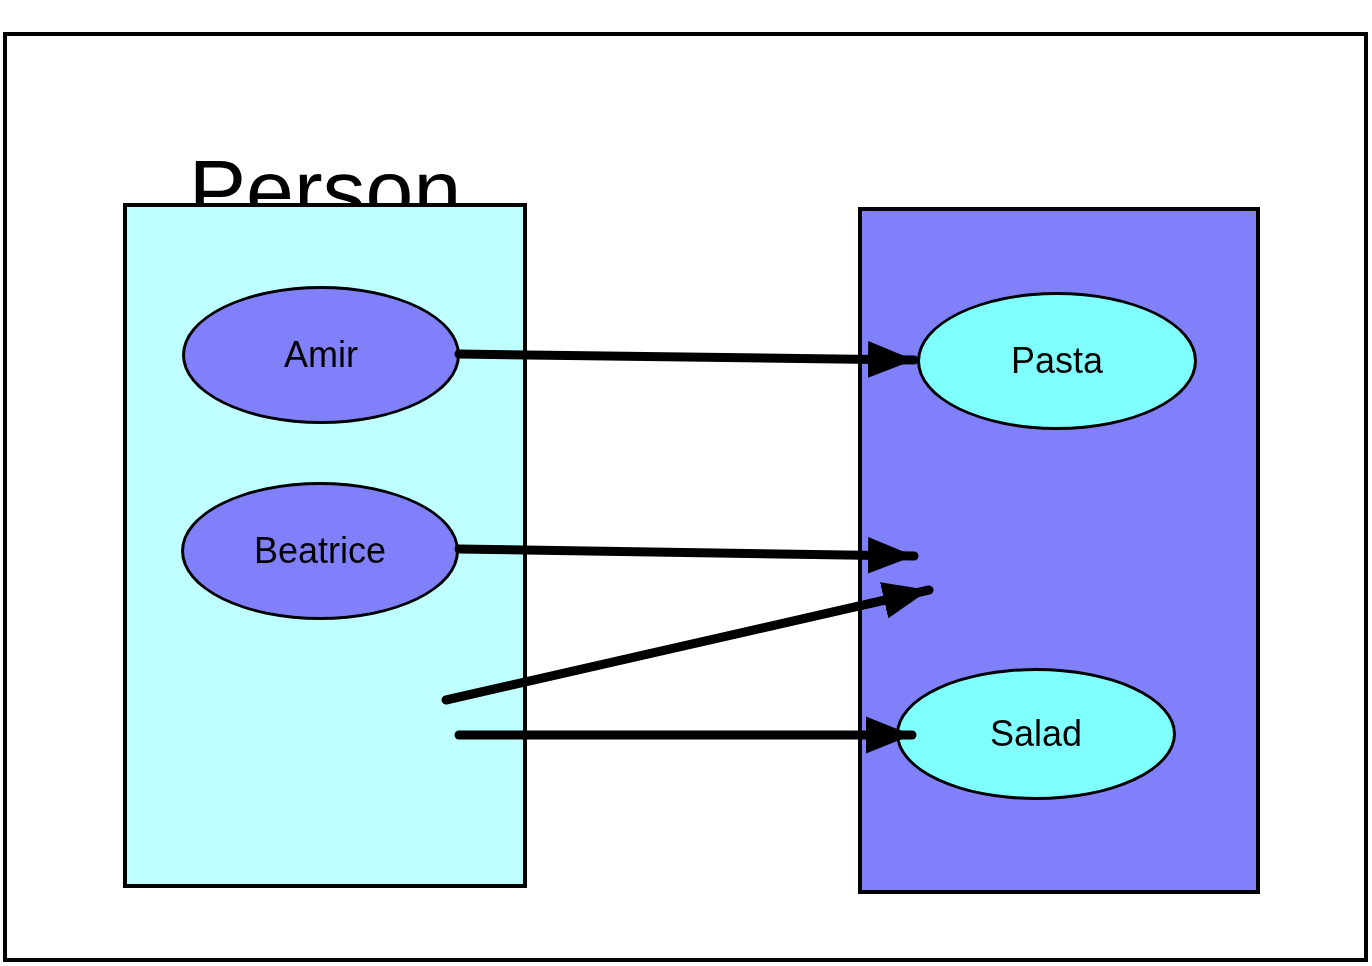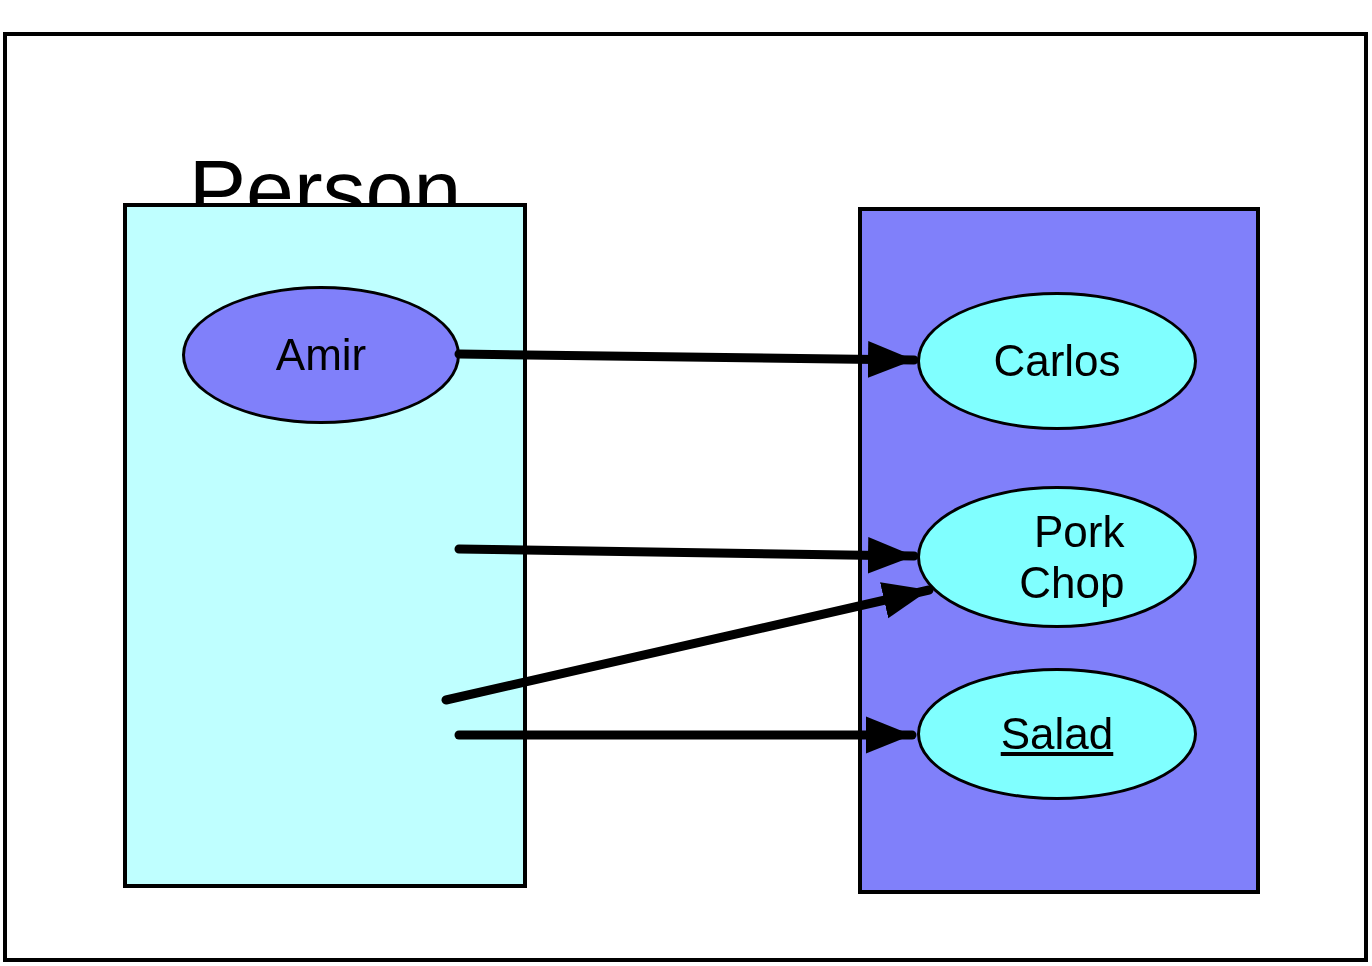--- a/index.html
+++ b/index.html
@@ -58,36 +58,36 @@
     position: absolute;
     border: 3px solid #000000;
     border-radius: 50%;
     box-sizing: border-box;
     display: flex;
     align-items: center;
     justify-content: center;
     z-index: 2;
   }
   .node-label {
-    font-size: 44px;
+    font-size: 36px;
     line-height: 1.16;
     color: #000000;
-    text-align: right;
+    text-align: left;
     white-space: nowrap;
   }
   .node-label.wrap {
     white-space: normal;
     max-width: 135px;
   }
   .ellipse-amir     { left: 182px; top: 286px; width: 278px; height: 138px; }
   .ellipse-beatrice { left: 181px; top: 482px; width: 278px; height: 138px; }
   .ellipse-carlos   { left: 181px; top: 660px; width: 278px; height: 138px; }
   .ellipse-pasta    { left: 917px; top: 292px; width: 280px; height: 138px; }
   .ellipse-porkchop { left: 917px; top: 486px; width: 280px; height: 142px; }
-  .ellipse-salad    { left: 917px; top: 668px; width: 280px; height: 132px; text-decoration: underline; }
+  .ellipse-salad    { left: 896px; top: 668px; width: 280px; height: 132px; }
   .arrow-layer {
     position: absolute;
     left: 0;
     top: 0;
     width: 1372px;
     height: 966px;
     z-index: 3;
     pointer-events: none;
   }
 </style>
@@ -102,29 +102,29 @@
 
 
   <div class="set-box box-person" style="background:#BFFFFF;"></div>
 
   <div class="set-box box-food" style="background:#8080FA;"></div>
 
   <div class="node ellipse-amir" style="background:#8080FA;">
     <span class="node-label">Amir</span>
   </div>
 
+  <div class="node ellipse-beatrice" style="background:#8080FA;">
+    <span class="node-label">Beatrice</span>
+  </div>
 
 
   <div class="node ellipse-pasta" style="background:#80FFFF;">
-    <span class="node-label">Carlos</span>
+    <span class="node-label">Pasta</span>
   </div>
 
-  <div class="node ellipse-porkchop" style="background:#80FFFF;">
-    <span class="node-label wrap">Pork Chop</span>
-  </div>
 
   <div class="node ellipse-salad" style="background:#80FFFF;">
     <span class="node-label">Salad</span>
   </div>
 
   <svg class="arrow-layer" viewBox="0 0 1372 966" xmlns="http://www.w3.org/2000/svg">
     <defs>
       <marker id="ah" viewBox="0 0 10 8" refX="10" refY="4" markerWidth="46" markerHeight="38" markerUnits="userSpaceOnUse" orient="auto">
         <path d="M0,0 L10,4 L0,8 Z" fill="#000000"></path>
       </marker>

